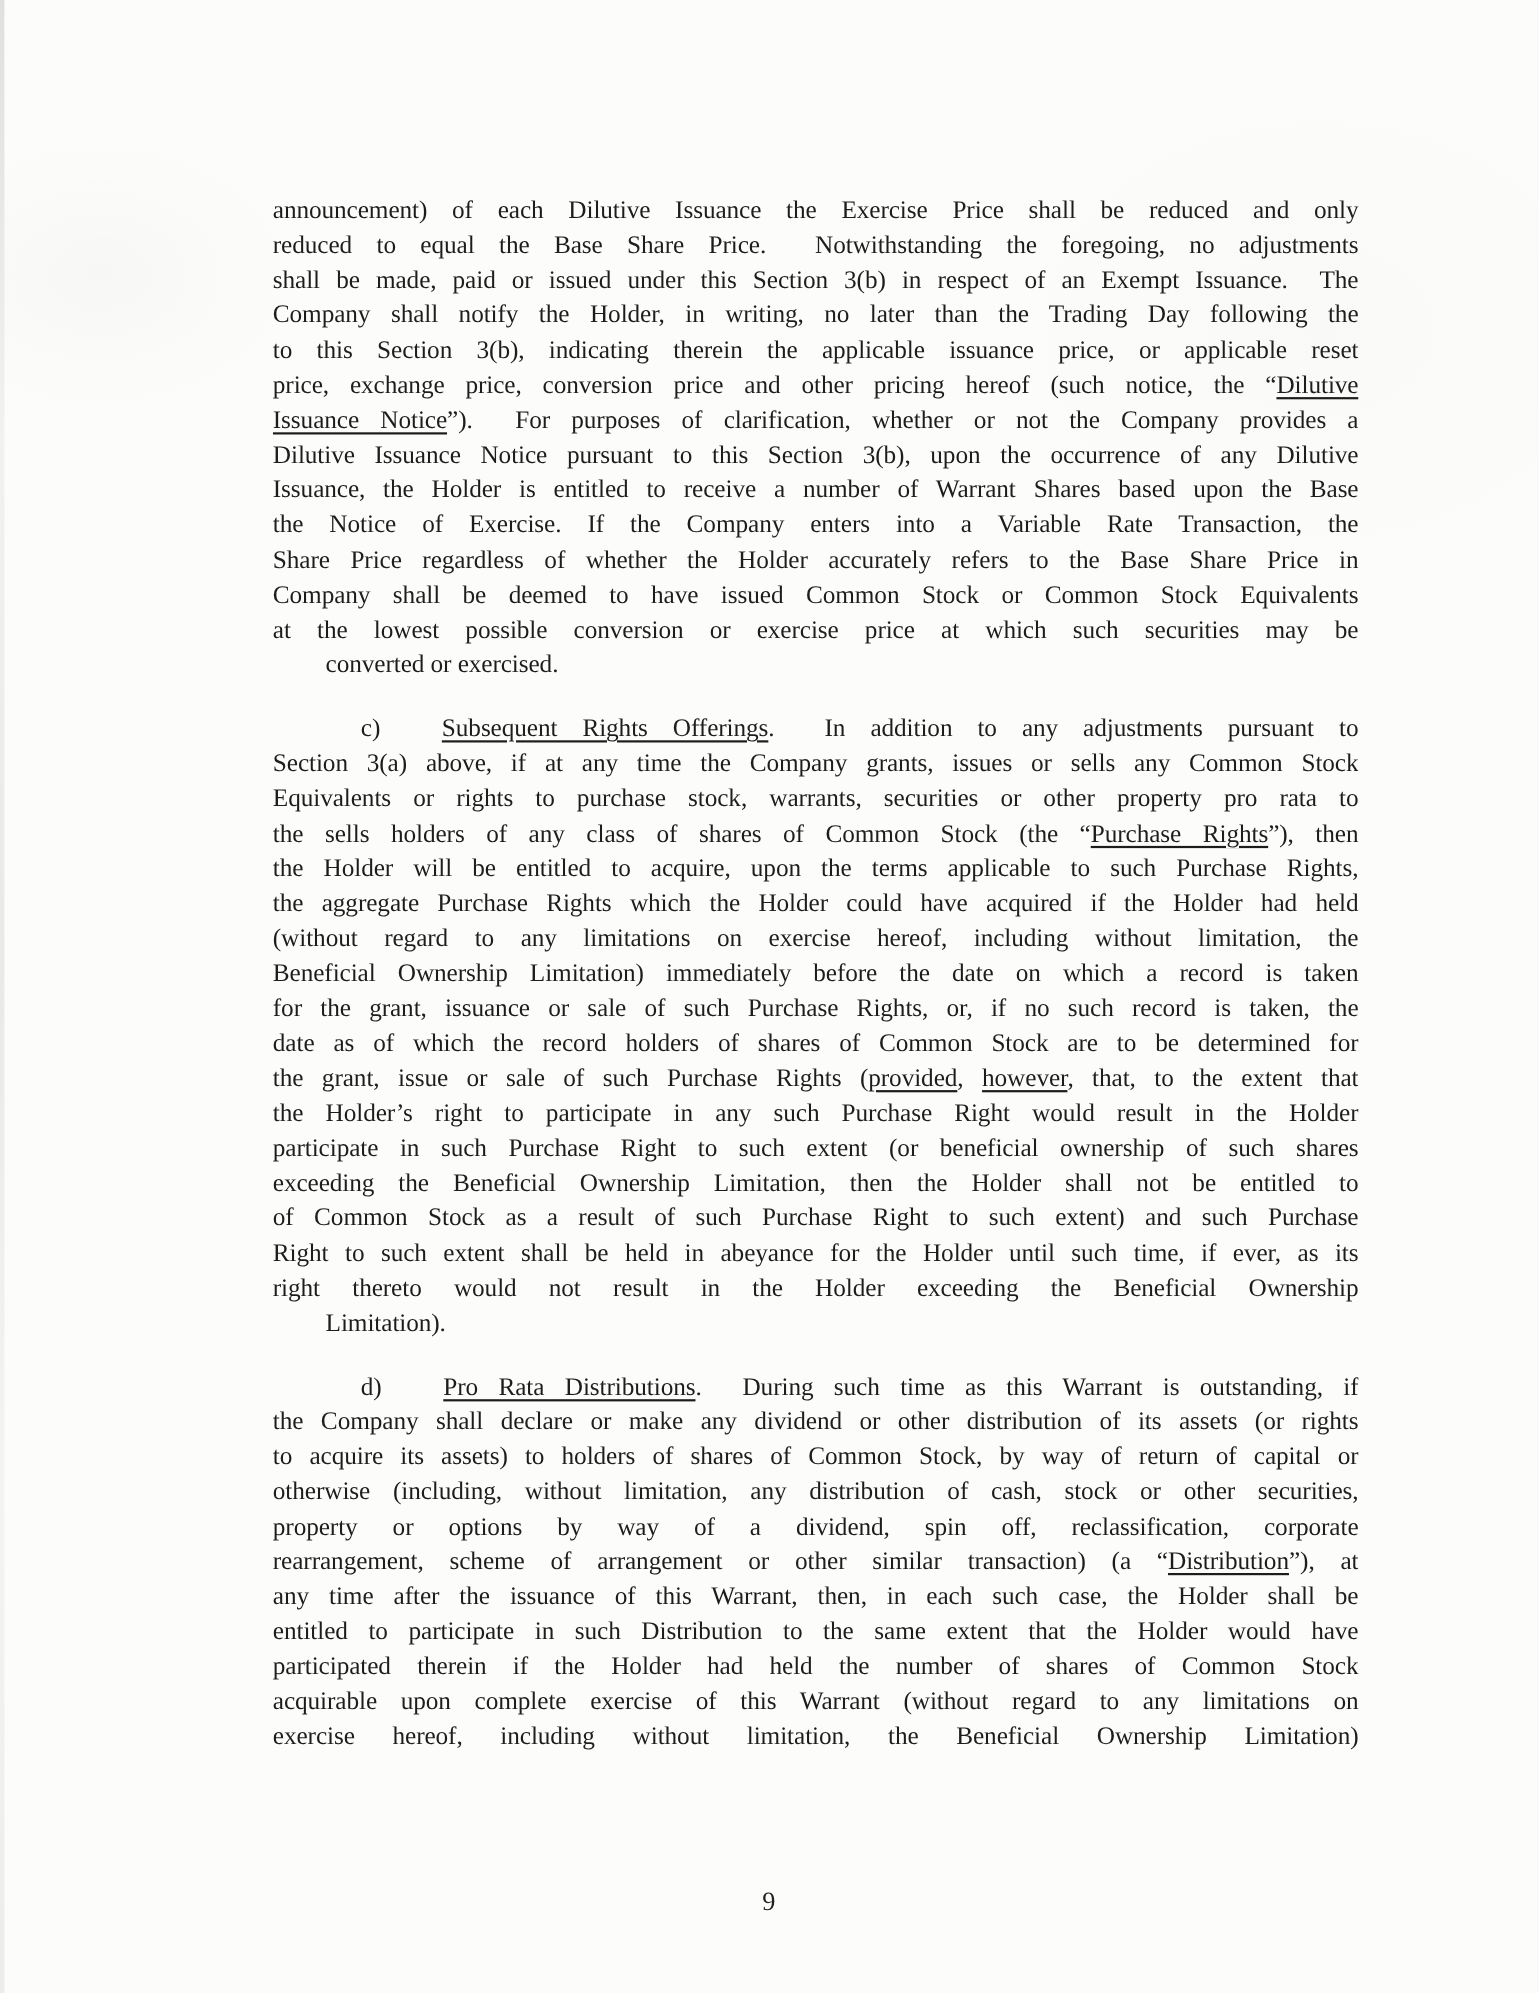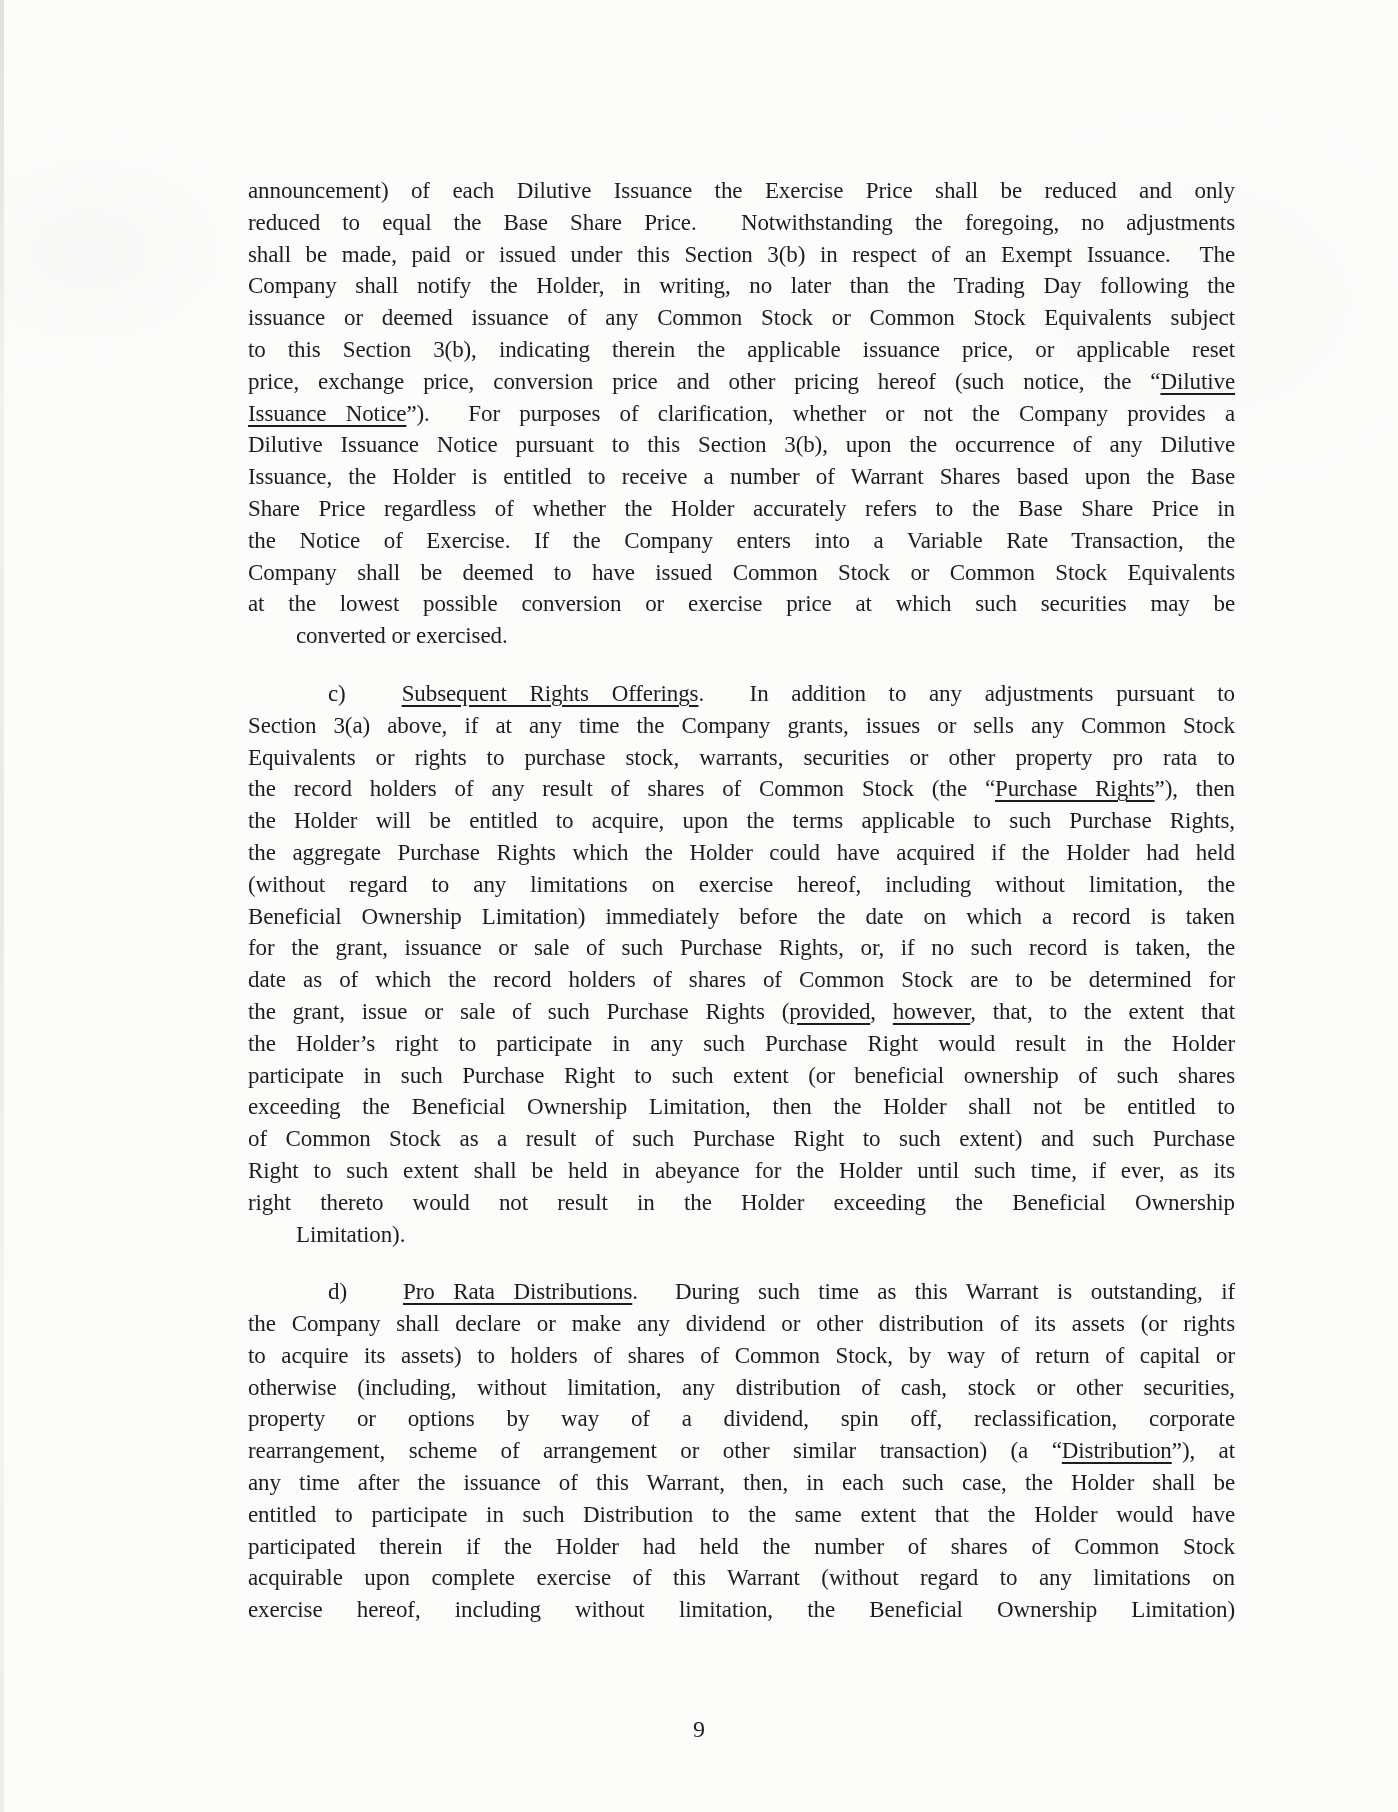--- a/index.html
+++ b/index.html
@@ -60,37 +60,36 @@
 <body>
 
 <div class="page">
   <div class="scan-edge"></div>
   <div class="page-text">
       <div class="paragraph">
         <div class="line"><span>announcement) of each Dilutive Issuance the Exercise Price shall be reduced and only</span></div>
         <div class="line"><span>reduced to equal the Base Share Price.&nbsp; Notwithstanding the foregoing, no adjustments</span></div>
         <div class="line"><span>shall be made, paid or issued under this Section 3(b) in respect of an Exempt Issuance.&nbsp; The</span></div>
         <div class="line"><span>Company shall notify the Holder, in writing, no later than the Trading Day following the</span></div>
-        <div class="line"><span>issuance or deemed issuance of any Common Stock or Common Stock Equivalents subject</span></div>
         <div class="line"><span>to this Section 3(b), indicating therein the applicable issuance price, or applicable reset</span></div>
         <div class="line"><span>price, exchange price, conversion price and other pricing hereof (such notice, the “</span><span class="u">Dilutive</span></div>
         <div class="line"><span class="u">Issuance Notice</span><span>”).&nbsp; For purposes of clarification, whether or not the Company provides a</span></div>
         <div class="line"><span>Dilutive Issuance Notice pursuant to this Section 3(b), upon the occurrence of any Dilutive</span></div>
         <div class="line"><span>Issuance, the Holder is entitled to receive a number of Warrant Shares based upon the Base</span></div>
+        <div class="line"><span>the Notice of Exercise. If the Company enters into a Variable Rate Transaction, the</span></div>
         <div class="line"><span>Share Price regardless of whether the Holder accurately refers to the Base Share Price in</span></div>
-        <div class="line"><span>the Notice of Exercise. If the Company enters into a Variable Rate Transaction, the</span></div>
         <div class="line"><span>Company shall be deemed to have issued Common Stock or Common Stock Equivalents</span></div>
         <div class="line"><span>at the lowest possible conversion or exercise price at which such securities may be</span></div>
         <div class="line lastleft"><span>converted or exercised.</span></div>
       </div>
       <div class="paragraph">
         <div class="line first"><span>c)</span><span class="tab"></span><span class="u">Subsequent Rights Offerings</span><span>.&nbsp; In addition to any adjustments pursuant to</span></div>
         <div class="line"><span>Section 3(a) above, if at any time the Company grants, issues or sells any Common Stock</span></div>
         <div class="line"><span>Equivalents or rights to purchase stock, warrants, securities or other property pro rata to</span></div>
-        <div class="line"><span>the record holders of any result of shares of Common Stock (the “</span><span class="u">Purchase Rights</span><span>”), then</span></div>
+        <div class="line"><span>the sells holders of any class of shares of Common Stock (the “</span><span class="u">Purchase Rights</span><span>”), then</span></div>
         <div class="line"><span>the Holder will be entitled to acquire, upon the terms applicable to such Purchase Rights,</span></div>
         <div class="line"><span>the aggregate Purchase Rights which the Holder could have acquired if the Holder had held</span></div>
         <div class="line"><span>(without regard to any limitations on exercise hereof, including without limitation, the</span></div>
         <div class="line"><span>Beneficial Ownership Limitation) immediately before the date on which a record is taken</span></div>
         <div class="line"><span>for the grant, issuance or sale of such Purchase Rights, or, if no such record is taken, the</span></div>
         <div class="line"><span>date as of which the record holders of shares of Common Stock are to be determined for</span></div>
         <div class="line"><span>the grant, issue or sale of such Purchase Rights (</span><span class="u">provided</span><span>, </span><span class="u">however</span><span>, that, to the extent that</span></div>
         <div class="line"><span>the Holder’s right to participate in any such Purchase Right would result in the Holder</span></div>
         <div class="line"><span>participate in such Purchase Right to such extent (or beneficial ownership of such shares</span></div>
         <div class="line"><span>exceeding the Beneficial Ownership Limitation, then the Holder shall not be entitled to</span></div>

